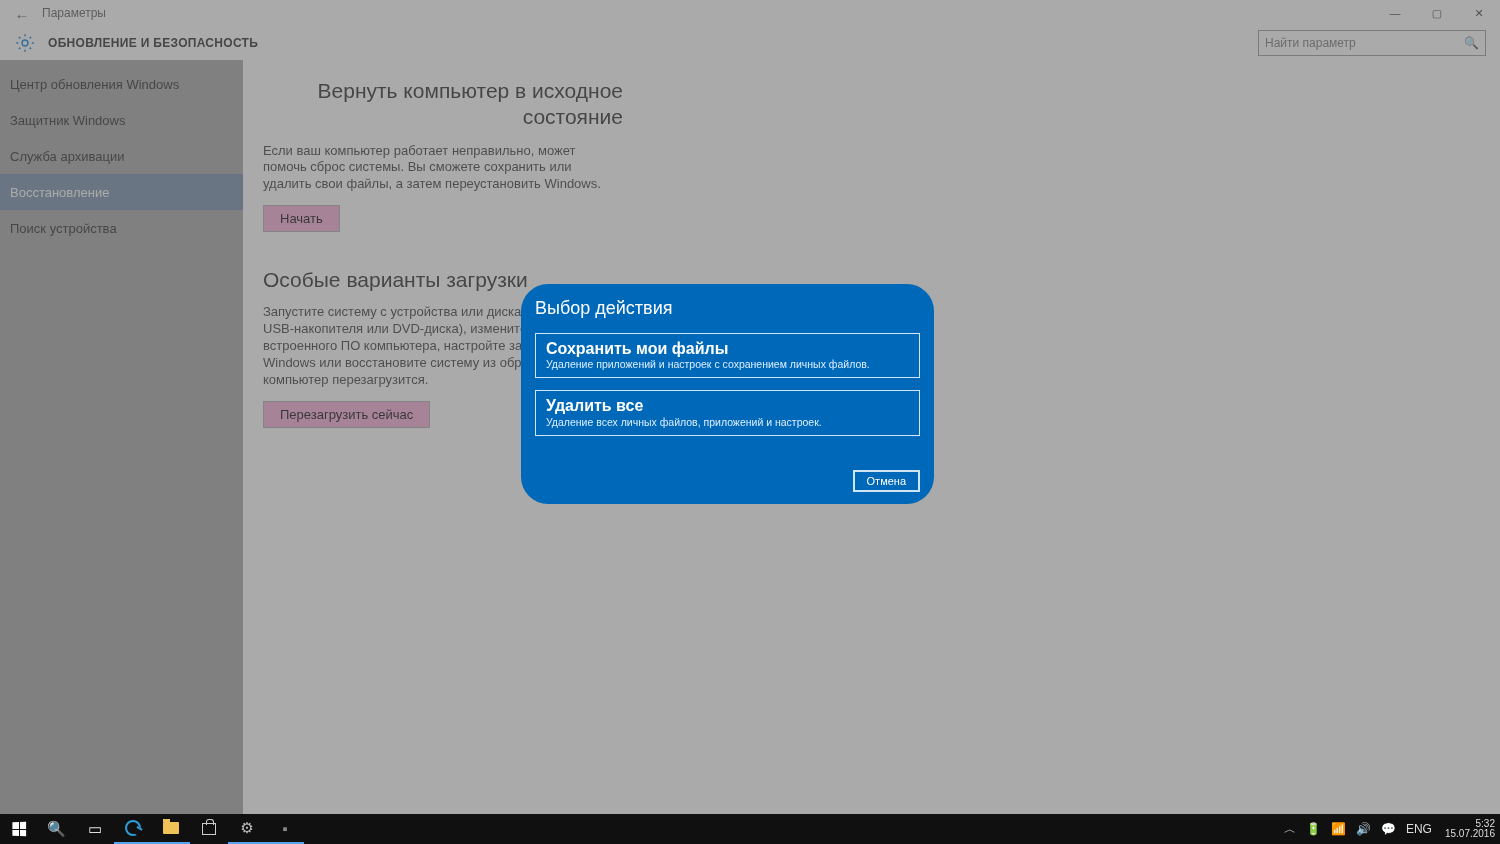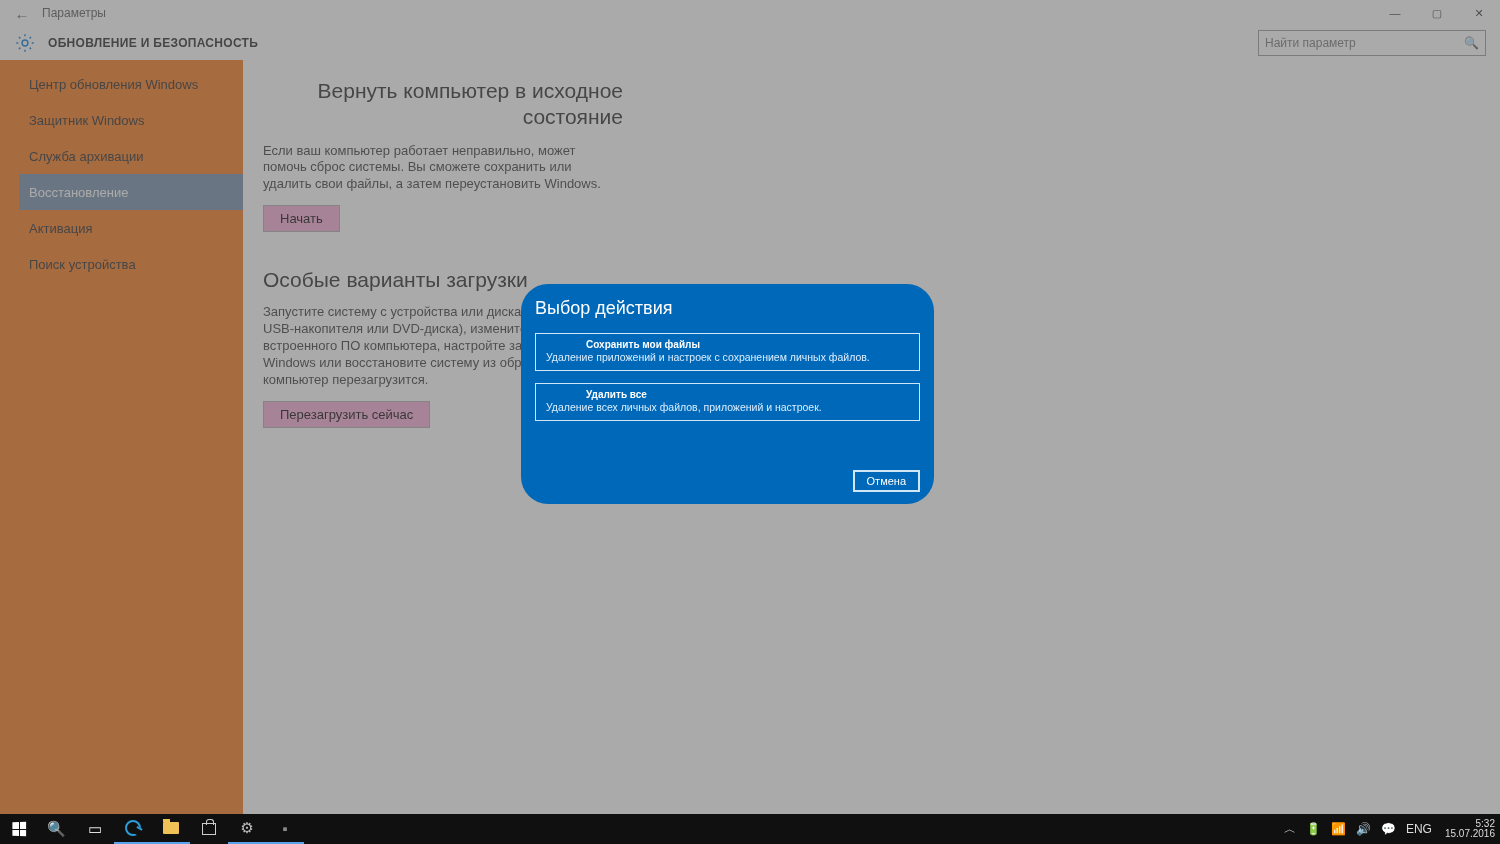--- a/index.html
+++ b/index.html
@@ -16,37 +16,37 @@
 .header { height: 34px; display: flex; align-items: center; padding-left: 12px; }
 .header .gear { width: 26px; height: 26px; display: flex; align-items: center; justify-content: center; color: #0078d7; }
 .header .gear svg { width: 22px; height: 22px; }
 .header .section-title { font-size: 12px; font-weight: 600; letter-spacing: 0.3px; margin-left: 10px; color: #222; }
 .header .search-wrap { margin-left: auto; margin-right: 14px; width: 228px; height: 26px; border: 1px solid #999; display: flex; align-items: center; padding: 0 6px; }
 .header .search-wrap input { border: none; outline: none; flex: 1; font-size: 12px; background: transparent; }
 .header .search-wrap .search-ico { color: #666; font-size: 12px; }
 
 
 .body { display: flex; height: calc(844px - 26px - 34px - 30px); }
-.sidebar { width: 243px; background: #f97316; padding-top: 6px; padding-left: 19px; }
+.sidebar { width: 243px; background: #a3a3a3; padding-top: 6px; }
 .sidebar .item { height: 36px; display: flex; align-items: center; padding-left: 10px; font-size: 13px; color: #222; cursor: default; }
 .sidebar .item.selected { background: #6f8aa6; color: #fff; }
 .content { flex: 1; padding: 18px 20px; color: #222; }
 .content h1 { font-size: 21px; font-weight: 400; line-height: 1.25; margin-bottom: 12px; max-width: 360px; text-align: right; }
 .content h2 { font-size: 21px; font-weight: 400; margin-bottom: 12px; margin-top: 36px; }
 .content p { font-size: 13px; line-height: 1.3; max-width: 345px; margin-bottom: 12px; color: #333; }
 .content button.grey { background: #f9a8d4; border: 1px solid #aaa; padding: 5px 16px; font-size: 13px; cursor: default; }
 
 
 .dim { position: fixed; left: 0; top: 0; width: 1500px; height: 814px; background: rgba(100,100,100,0.55); }
 
 
 .dialog { position: fixed; left: 521px; top: 284px; width: 413px; height: 220px; background: #0068b8; color: #fff; padding: 14px 14px 12px 14px; display: flex; flex-direction: column; border-radius: 27px; }
 .dialog .dlg-title { font-size: 18px; font-weight: 400; margin-bottom: 14px; }
 .dialog .option { border: 1px solid #cfe6f7; padding: 5px 10px 6px 10px; margin-bottom: 12px; cursor: default; }
-.dialog .option .opt-title { font-size: 10px; font-weight: 600; line-height: 1.2; margin-left: 40px; }
+.dialog .option .opt-title { font-size: 16px; font-weight: 600; line-height: 1.2; }
 .dialog .option .opt-desc { font-size: 10.5px; line-height: 1.25; color: #dbeeff; }
 .dialog .spacer { flex: 1; }
 .dialog .cancel-row { display: flex; justify-content: flex-end; }
 .dialog .cancel { border: 2px solid #cfe6f7; background: transparent; color: #fff; font-size: 11px; padding: 3px 12px; cursor: default; }
 
 
 .taskbar { position: fixed; left: 0; bottom: 0; width: 1500px; height: 30px; background: #101010; display: flex; align-items: center; color: #ddd; }
 .taskbar .tb-item { width: 38px; height: 30px; display: flex; align-items: center; justify-content: center; font-size: 15px; }
 .taskbar .tb-item.active { border-bottom: 2px solid #5aa4ee; }
 .taskbar .tray { margin-left: auto; display: flex; align-items: center; height: 30px; }
@@ -88,21 +88,20 @@
     <span class="search-ico">🔍</span>
   </div>
 </div>
 
 <div class="body">
   <div class="sidebar">
     <div class="item">Центр обновления Windows</div>
     <div class="item">Защитник Windows</div>
     <div class="item">Служба архивации</div>
     <div class="item selected">Восстановление</div>
-    <div class="item">Активация</div>
     <div class="item">Поиск устройства</div>
   </div>
   <div class="content">
     <h1>Вернуть компьютер в исходное состояние</h1>
     <p>Если ваш компьютер работает неправильно, может помочь сброс системы. Вы сможете сохранить или удалить свои файлы, а затем переустановить Windows.</p>
     <button class="grey">Начать</button>
 
     <h2>Особые варианты загрузки</h2>
     <p>Запустите систему с устройства или диска (например, USB-накопителя или DVD-диска), измените параметры встроенного ПО компьютера, настройте загрузку Windows или восстановите систему из образа. Ваш компьютер перезагрузится.</p>
     <button class="grey">Перезагрузить сейчас</button>

